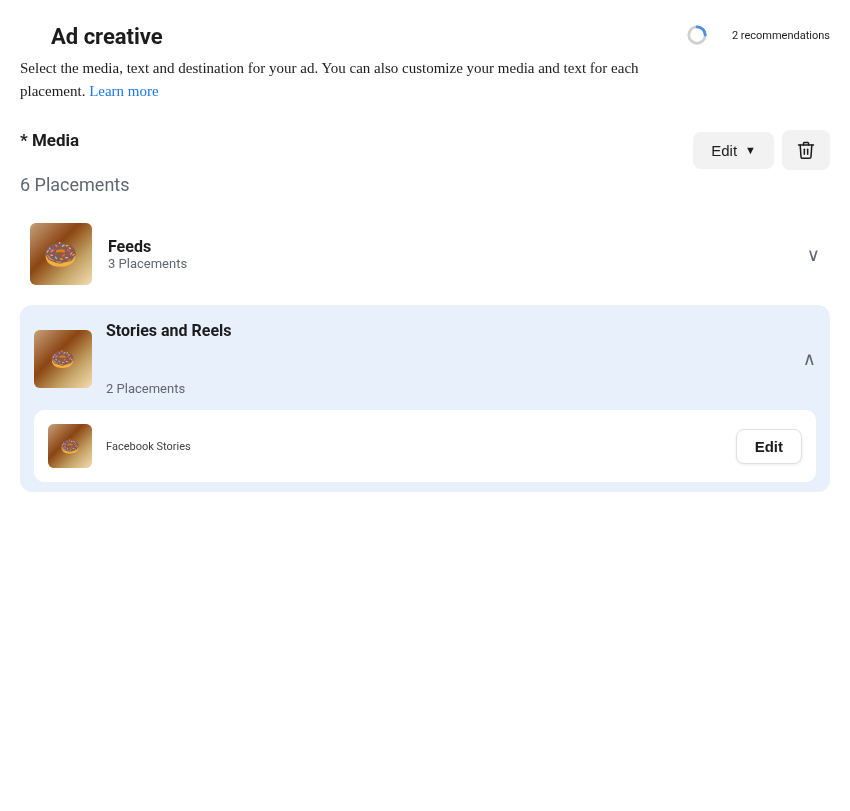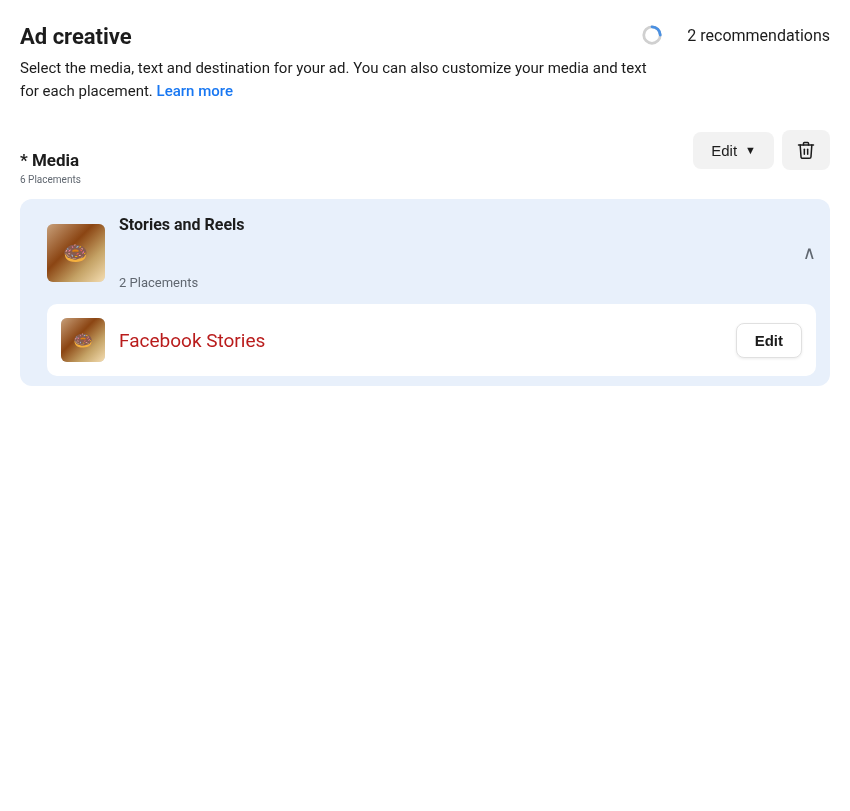--- a/index.html
+++ b/index.html
@@ -11,68 +11,70 @@
       padding: 24px 20px;
       color: #1c1c1c;
     }
 
     
     .header-section {
       display: flex;
       justify-content: space-between;
       align-items: flex-start;
       margin-bottom: 8px;
+      margin-left: 31px;
     }
     .page-title {
       font-size: 22px;
       font-weight: 700;
       color: #1c1c1c;
     }
     .recommendations-badge {
       display: flex;
       align-items: center;
       gap: 24px;
-      font-size: 16px;
+      font-size: 11px;
       color: #1c1c1c;
       white-space: nowrap;
     }
     .spinner {
       width: 22px;
       height: 22px;
     }
     .description {
       font-size: 15px;
       color: #1c1c1c;
       line-height: 1.5;
       margin-bottom: 28px;
       max-width: 640px;
+      font-family: Liberation Serif, serif;
     }
     .learn-more-link {
       color: #1877f2;
       text-decoration: none;
       font-weight: 500;
     }
 
     
     .media-section {
       margin-bottom: 0;
     }
     .media-header {
       display: flex;
       justify-content: space-between;
-      align-items: flex-end;
+      align-items: flex-start;
       margin-bottom: 4px;
     }
     .media-title {
       font-size: 17px;
       font-weight: 700;
       color: #1c1c1c;
     }
     .media-placements-count {
-      font-size: 10px;
+      font-size: 18px;
       color: #606770;
       margin-bottom: 14px;
     }
     .media-actions {
       display: flex;
       gap: 8px;
       align-items: center;
     }
     .edit-dropdown-btn {
       display: flex;
@@ -140,21 +142,21 @@
     }
     .placement-row .chevron-right {
       font-size: 18px;
       color: #606770;
     }
 
     
     .stories-section {
       background: #e8f0fb;
       border-radius: 12px;
-      padding: 16px 14px 10px 27px;
+      padding: 16px 14px 10px 14px;
       margin-bottom: 8px;
     }
     .stories-header-row {
       display: flex;
       align-items: center;
       margin-bottom: 14px;
     }
     .stories-thumb {
       width: 58px;
       height: 58px;
@@ -207,22 +209,22 @@
       overflow: hidden;
       flex-shrink: 0;
       margin-right: 14px;
       background: #ccc;
       display: flex;
       align-items: center;
       justify-content: center;
     }
     .sub-name {
       flex: 1;
-      font-size: 19px;
-      color: #b91c1c;
+      font-size: 11px;
+      color: #404040;
     }
     .sub-edit-btn {
       background: #fff;
       border: 1px solid #e0e0e0;
       border-radius: 8px;
       padding: 8px 18px;
       font-size: 15px;
       font-weight: 600;
       cursor: pointer;
       color: #1c1c1c;
@@ -298,20 +300,30 @@
           <path d="M19 6l-1 14a2 2 0 0 1-2 2H8a2 2 0 0 1-2-2L5 6"></path>
           <path d="M10 11v6"></path>
           <path d="M14 11v6"></path>
           <path d="M9 6V4a1 1 0 0 1 1-1h4a1 1 0 0 1 1 1v2"></path>
         </svg>
       </button>
     </div>
   </div>
   <div class="media-placements-count">6 Placements</div>
 
+  <div class="placement-row">
+    <div class="thumb">
+      <div class="donut-img"></div>
+    </div>
+    <div class="info">
+      <div class="placement-name">Feeds</div>
+      <div class="sub-count">3 Placements</div>
+    </div>
+    <span class="chevron-right">∨</span>
+  </div>
 
   <div class="stories-section">
     <div class="stories-header-row">
       <div class="stories-thumb">
         <div class="donut-img donut-img-sm"></div>
       </div>
       <div class="stories-info">
         <div class="stories-name">Stories and Reels</div>
         <div class="stories-sub">2 Placements</div>
       </div>

